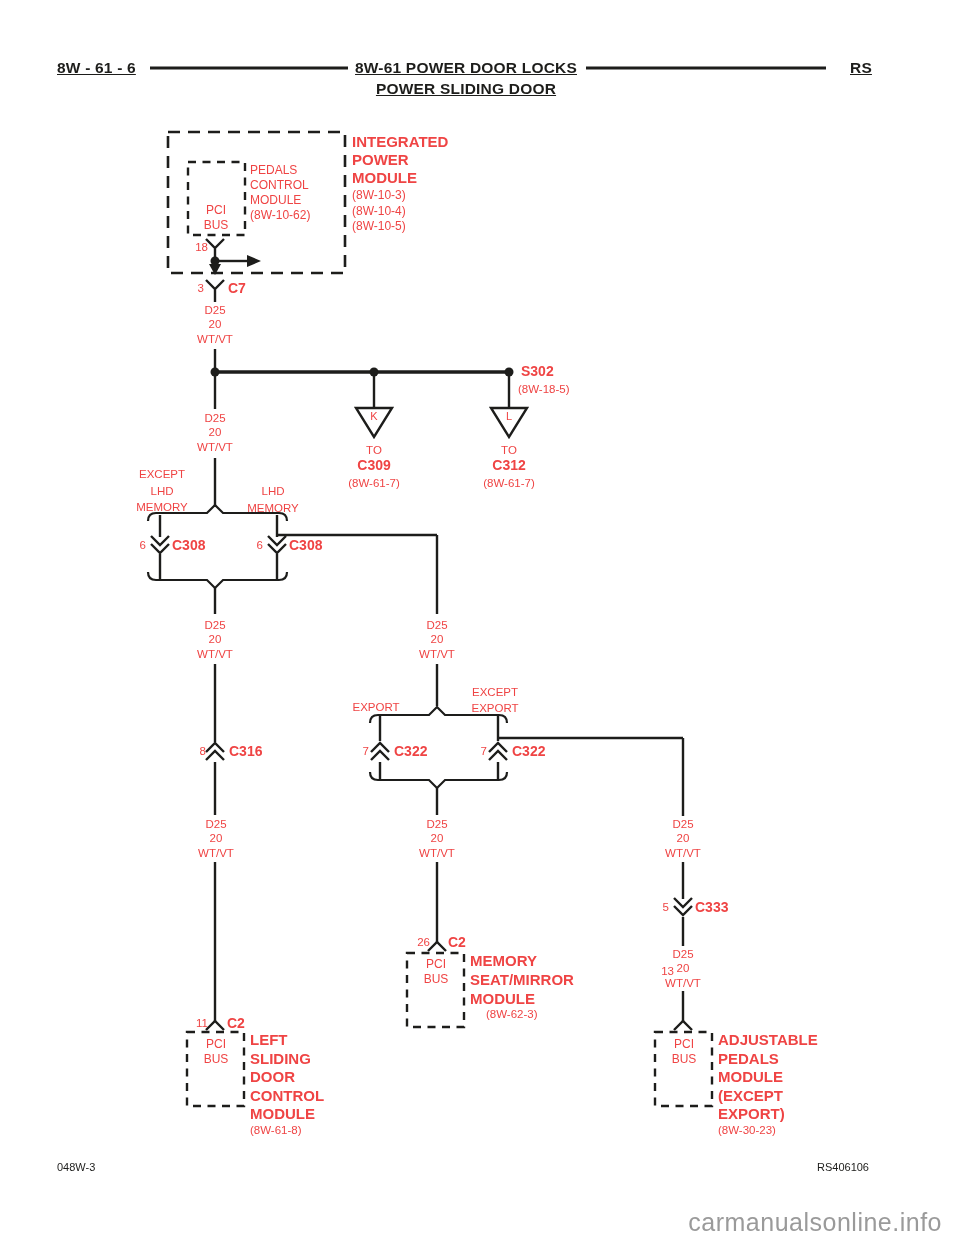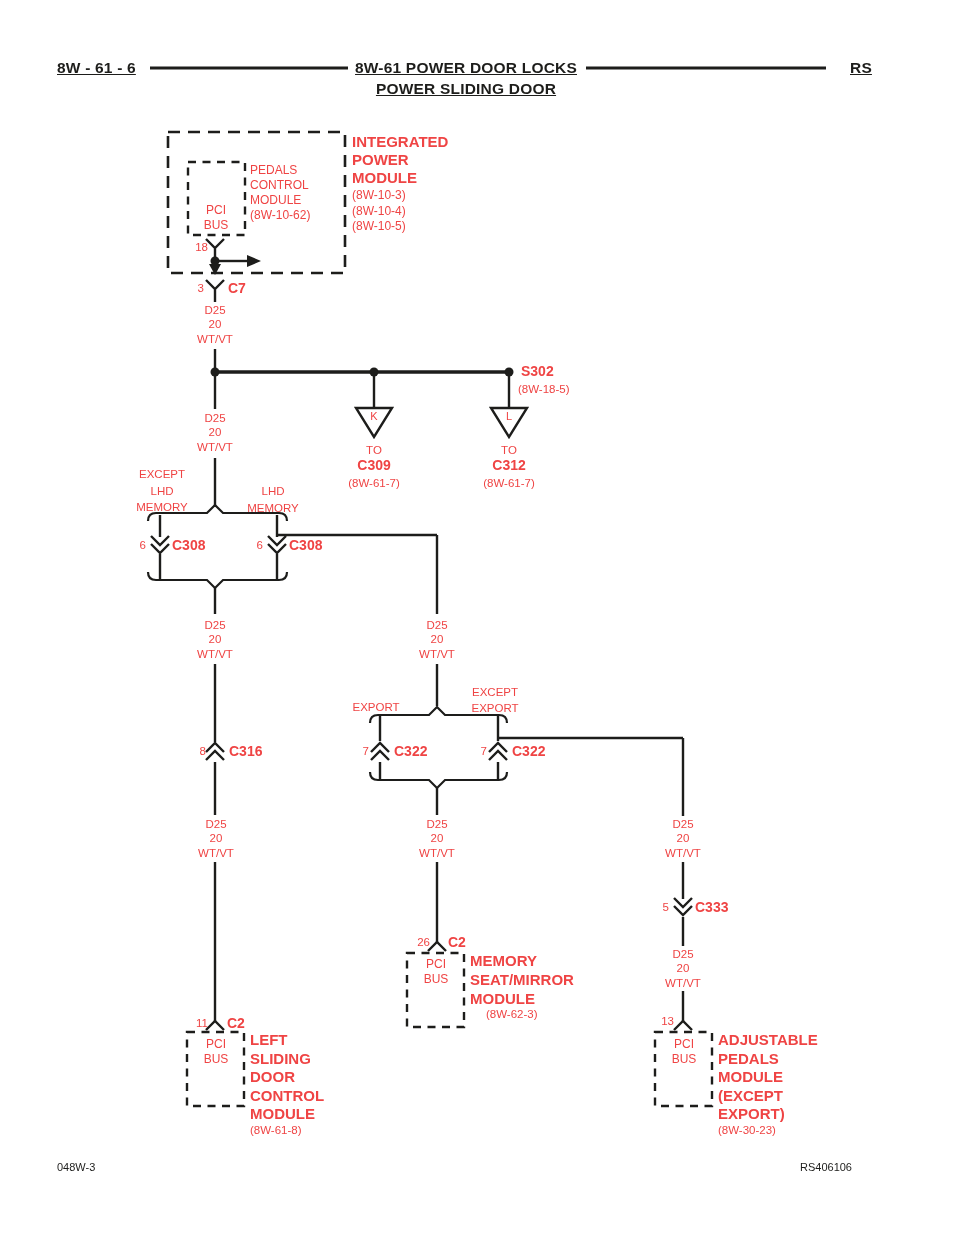--- a/index.html
+++ b/index.html
@@ -237,30 +237,31 @@
   </div>
   <div class="lbl modname" style="left:250px;top:1031px">
     <span class="line">LEFT</span>
     <span class="line">SLIDING</span>
     <span class="line">DOOR</span>
     <span class="line">CONTROL</span>
     <span class="line">MODULE</span>
   </div>
   <div class="lbl" style="left:250px;top:1123px">(8W-61-8)</div>
 
-  <div class="lbl pin" style="left:650px;top:1014px;width:24px">13</div>
+  <div class="lbl pin" style="left:650px;top:964px;width:24px">13</div>
   <div class="lbl ctr" style="left:684px;top:1037px;font-size:12px;line-height:14.5px">
     <span class="line">PCI</span>
     <span class="line">BUS</span>
   </div>
   <div class="lbl modname" style="left:718px;top:1031px">
     <span class="line">ADJUSTABLE</span>
     <span class="line">PEDALS</span>
     <span class="line">MODULE</span>
     <span class="line">(EXCEPT</span>
     <span class="line">EXPORT)</span>
   </div>
   <div class="lbl" style="left:718px;top:1123px">(8W-30-23)</div>
 
   <div class="ft" style="left:57px;top:1161px">048W-3</div>
-  <div class="ft" style="left:800px;top:1161px;width:86px;text-align:left">RS406106</div>
+  <div class="ft" style="left:800px;top:1161px;width:86px;text-align:center">RS406106</div>
+  <div class="watermark" style="left:600px;top:1208px;width:342px">carmanualsonline.info</div>
 
 </div>
 
 </body></html>

